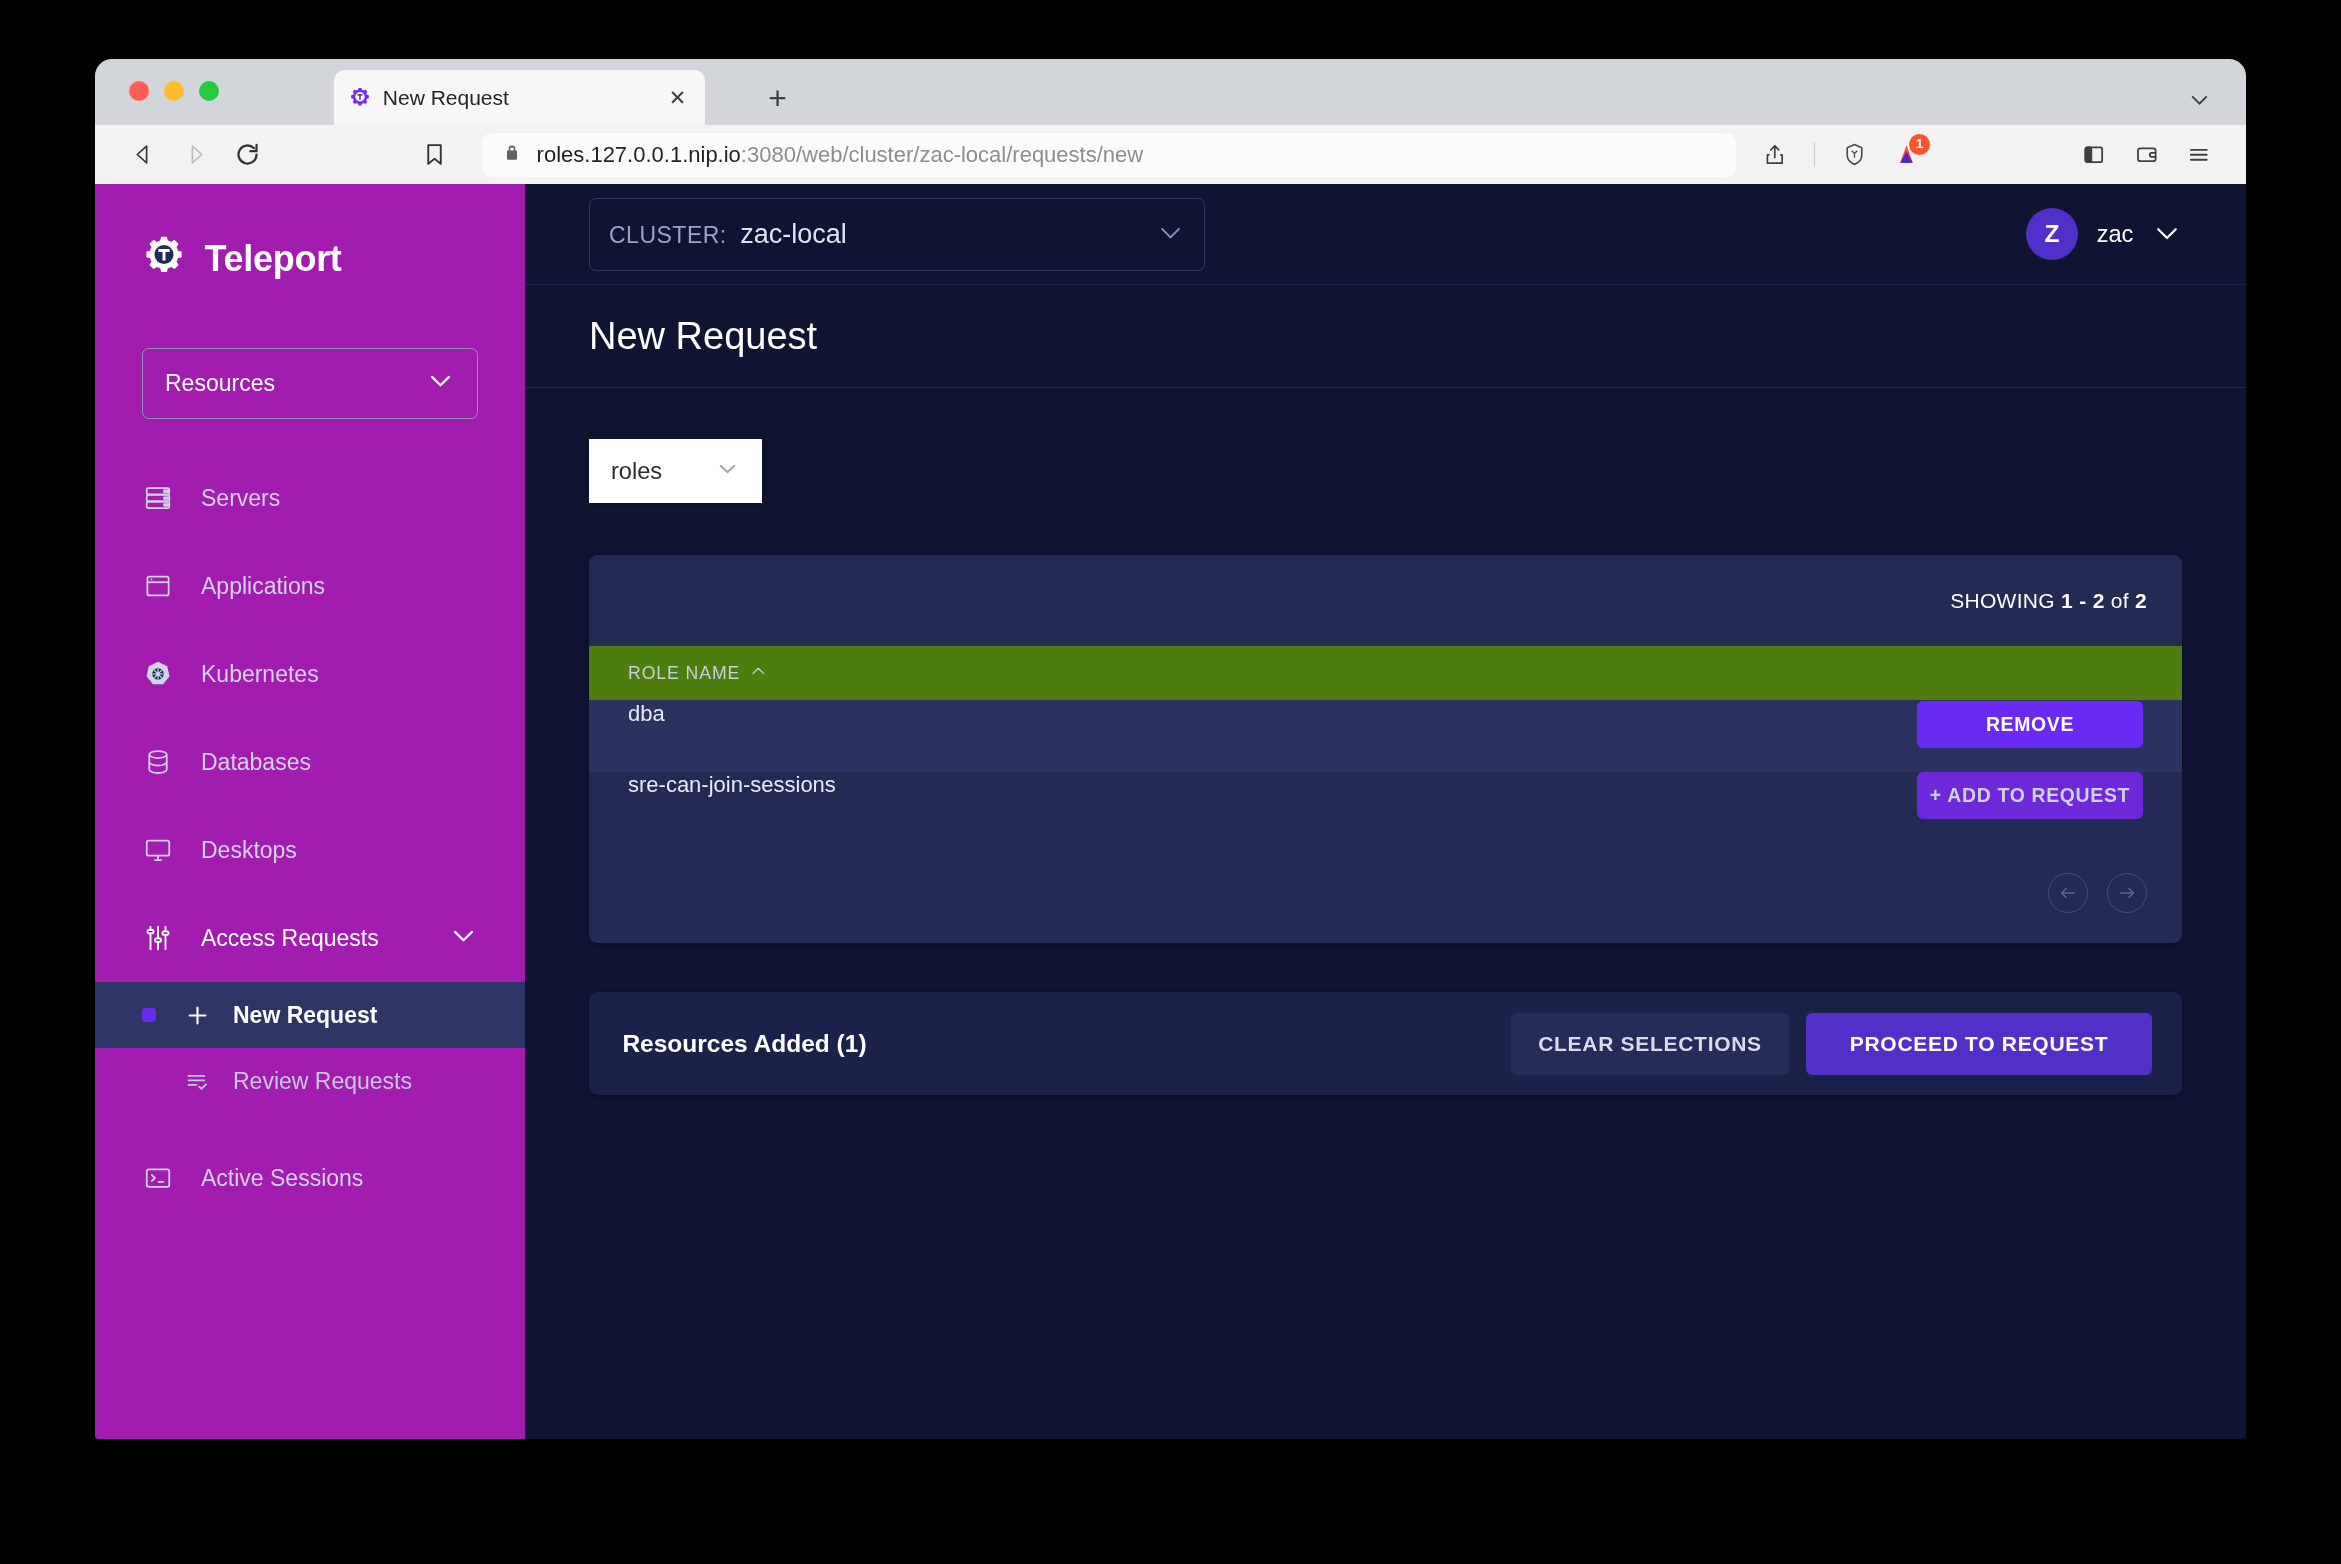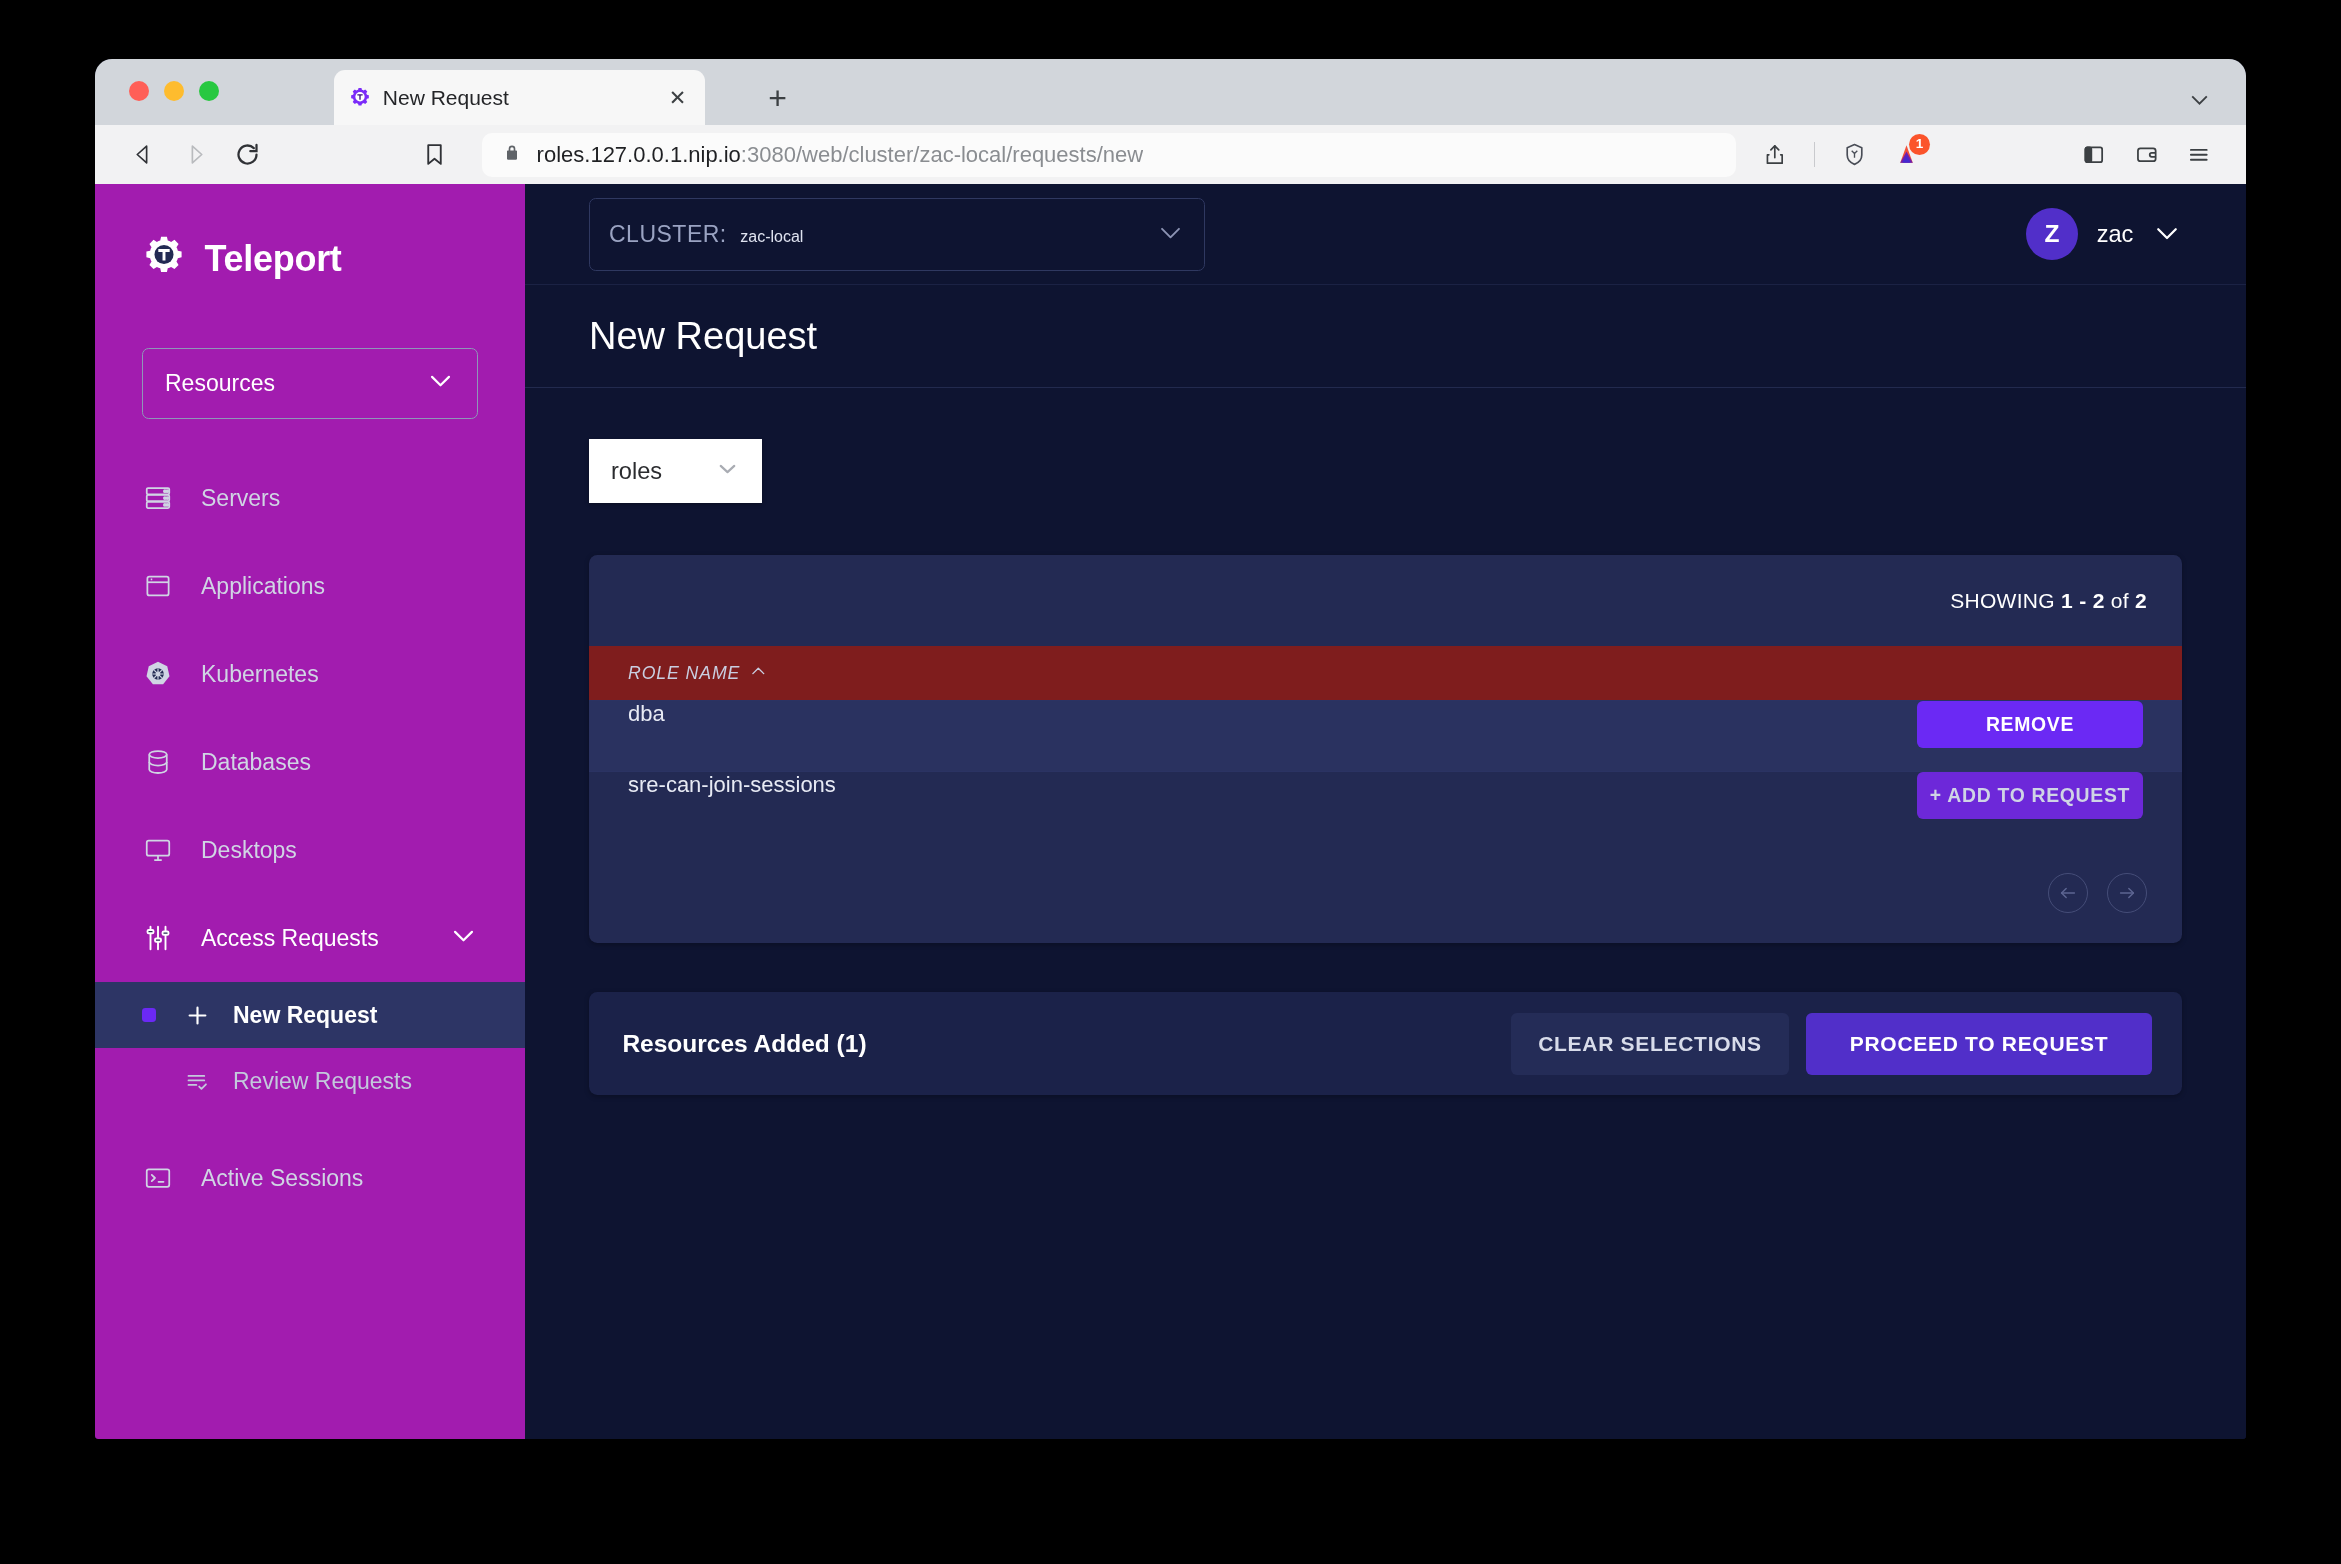--- a/index.html
+++ b/index.html
@@ -257,21 +257,21 @@
     width: 616px;
     height: 73px;
     border: 1.3px solid #2f3860;
     border-radius: 6.7px;
     display: flex;
     align-items: center;
     justify-content: space-between;
     padding: 0 19px;
   }
   .cluster-label { color: #9aa3c2; font-size: 23px; letter-spacing: 0.5px; }
-  .cluster-value { color: #dfe3f0; font-size: 16px; margin-left: 13.5px; }
+  .cluster-value { color: #dfe3f0; font-size: 27px; margin-left: 13.5px; }
   .cluster-left { display: flex; align-items: baseline; }
   .topbar-spacer { flex: 1; }
   .user {
     display: flex;
     align-items: center;
     gap: 18.6px;
   }
   .avatar {
     width: 52px; height: 52px;
     border-radius: 50%;
@@ -324,27 +324,26 @@
     justify-content: flex-end;
     padding: 0 35px;
   }
   .showing {
     color: #ffffff;
     font-size: 21px;
     letter-spacing: 0.3px;
   }
   .showing b { font-weight: bold; }
   .table-head {
-    background: #7f1d1d;
+    background: #4d7c0f;
     height: 54px;
     display: flex;
     align-items: center;
     padding: 0 39px;
     gap: 9px;
-    font-style: italic;
   }
   .th {
     color: #c9cee0;
     font-size: 17.7px;
     letter-spacing: 0.9px;
     font-weight: 400;
   }
   .row {
     height: 71px;
     display: flex;

